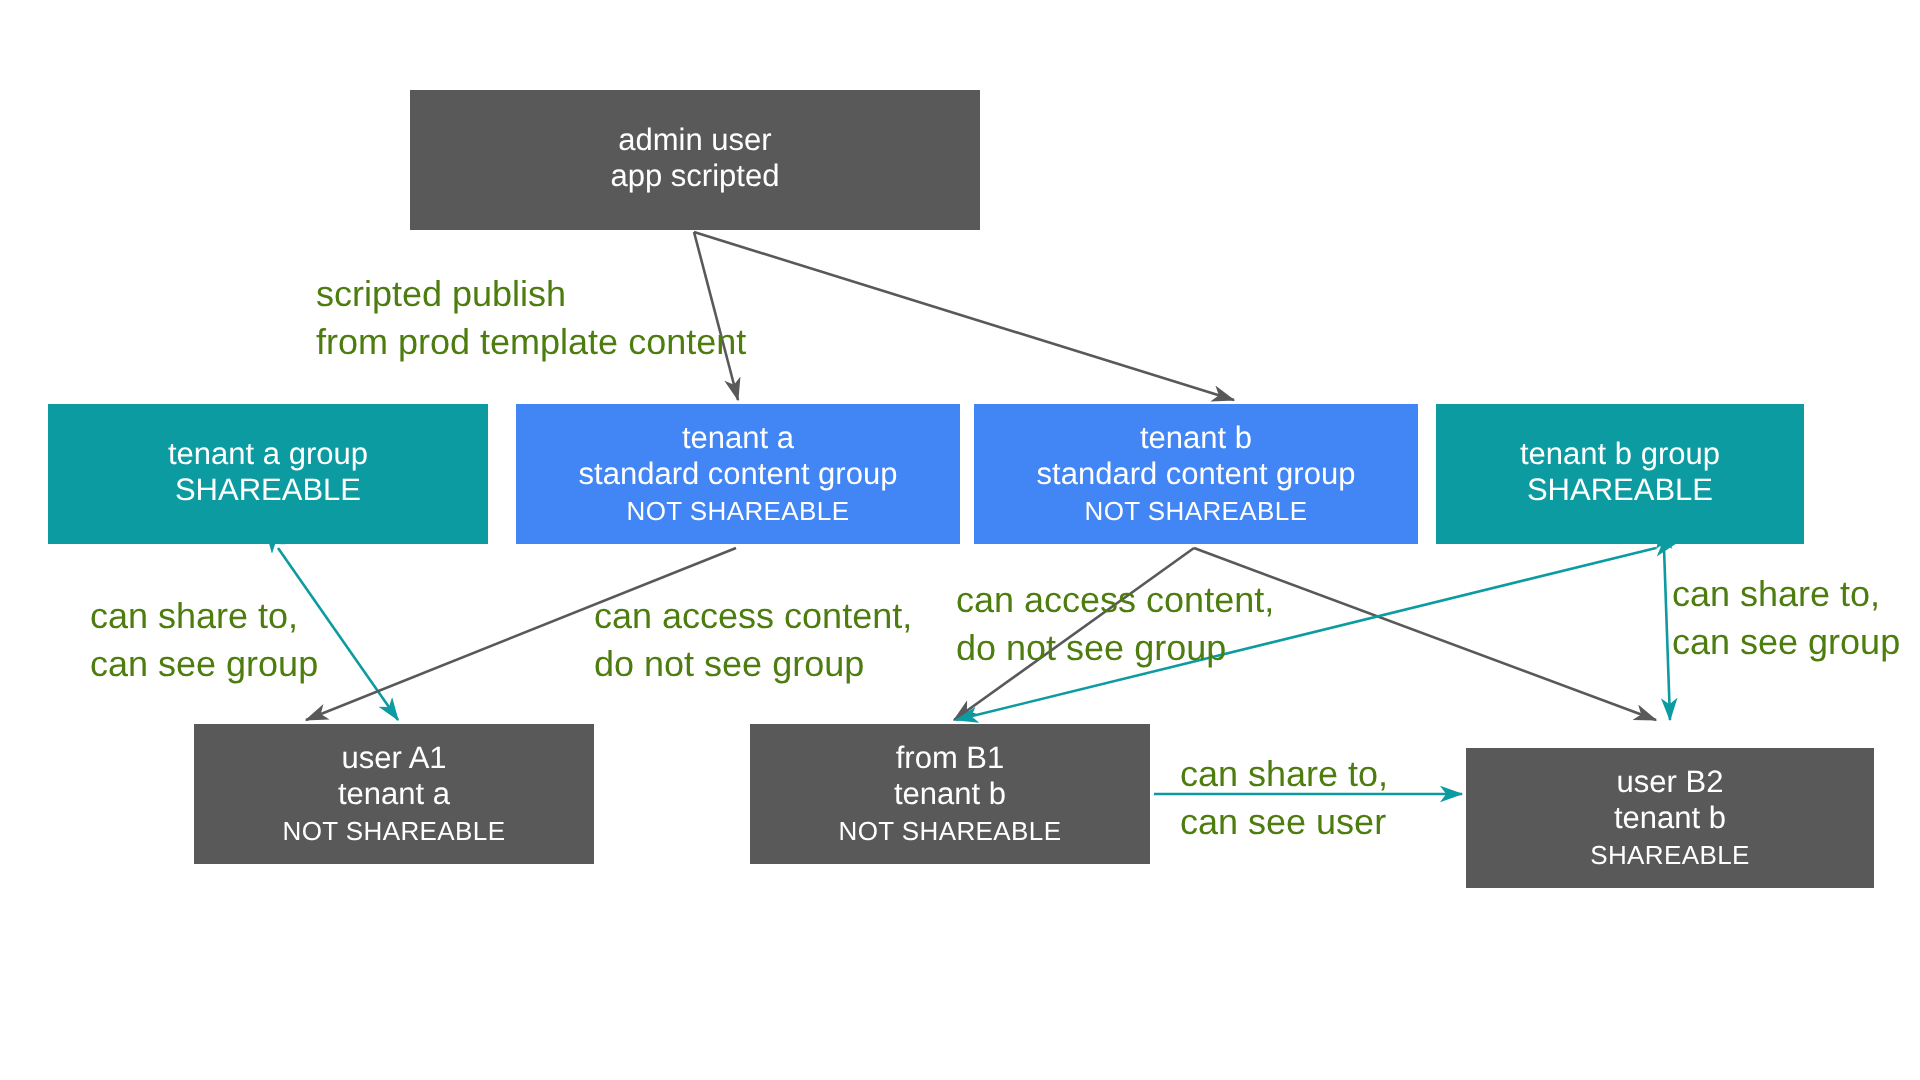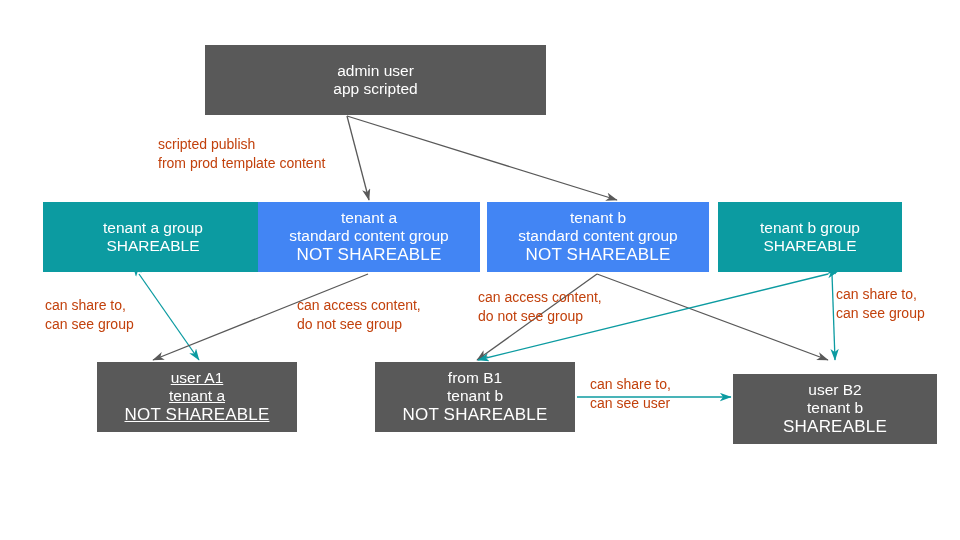--- a/index.html
+++ b/index.html
@@ -15,29 +15,29 @@
   .node{
     position:absolute;
     display:flex;flex-direction:column;
     align-items:center;justify-content:center;
     color:#ffffff;text-align:center;
     line-height:1.18;
     box-sizing:border-box;
   }
   .node .l1{font-size:15.5px;}
   .node .l2{font-size:15.5px;}
-  .node .l3{font-size:17px;letter-spacing:.2px;}
+  .node .l3{font-size:13px;letter-spacing:.2px;}
   .node.grey{background:#595959;}
   .node.blue{background:#4285f4;}
   .node.teal{background:#0c9ba1;}
 
   .edge-label{
     position:absolute;
-    font-size:14px;
-    color:#c2410c;
+    font-size:18px;
+    color:#4d7c0f;
     line-height:1.35;
     white-space:pre;
     text-align:left;
   }
 </style>
 </head>
 <body>
 
 <div id="stage">
 
@@ -63,43 +63,43 @@
         <path d="M368,274 L153,360" fill="none" stroke="#595959" stroke-width="1.3" marker-end="url(#ah-grey)"></path>
         <path d="M597,274 L477,360" fill="none" stroke="#595959" stroke-width="1.3" marker-end="url(#ah-grey)"></path>
         <path d="M597,274 L828,360" fill="none" stroke="#595959" stroke-width="1.3" marker-end="url(#ah-grey)"></path>
         <path d="M828,274 L478,360" fill="none" stroke="#0c9ba1" stroke-width="1.3" marker-end="url(#ah-teal)" marker-start="url(#ah-teal-start)"></path>
         <path d="M832,274 L835,360" fill="none" stroke="#0c9ba1" stroke-width="1.3" marker-end="url(#ah-teal)" marker-start="url(#ah-teal-start)"></path>
         <path d="M577,397 L731,397" fill="none" stroke="#0c9ba1" stroke-width="1.3" marker-end="url(#ah-teal)"></path>
       </g>
   </svg>
 
   <div id="nodes-layer">
-      <div class="node grey" style="left: 205px; top: 45px; width: 341px; height: 70px;">
+      <div class="node grey" style="left: 205px; top: 45px; width: 285px; height: 70px;">
         <div class="l1">admin user</div>
         <div class="l2">app scripted</div>
       </div>
-      <div class="node teal" style="left: 43px; top: 202px; width: 220px; height: 70px;">
+      <div class="node teal" style="left: 24px; top: 202px; width: 220px; height: 70px;">
         <div class="l1">tenant a group</div>
         <div class="l2">SHAREABLE</div>
       </div>
       <div class="node blue" style="left: 258px; top: 202px; width: 222px; height: 70px;">
         <div class="l1">tenant a</div>
         <div class="l2">standard content group</div>
         <div class="l3">NOT SHAREABLE</div>
       </div>
       <div class="node blue" style="left: 487px; top: 202px; width: 222px; height: 70px;">
         <div class="l1">tenant b</div>
         <div class="l2">standard content group</div>
         <div class="l3">NOT SHAREABLE</div>
       </div>
       <div class="node teal" style="left: 718px; top: 202px; width: 184px; height: 70px;">
         <div class="l1">tenant b group</div>
         <div class="l2">SHAREABLE</div>
       </div>
-      <div class="node grey" style="left: 97px; top: 362px; width: 200px; height: 70px; text-decoration: underline;">
+      <div class="node grey" style="left: 97px; top: 362px; width: 200px; height: 70px;">
         <div class="l1">user A1</div>
         <div class="l2">tenant a</div>
         <div class="l3">NOT SHAREABLE</div>
       </div>
       <div class="node grey" style="left: 375px; top: 362px; width: 200px; height: 70px;">
         <div class="l1">from B1</div>
         <div class="l2">tenant b</div>
         <div class="l3">NOT SHAREABLE</div>
       </div>
       <div class="node grey" style="left: 733px; top: 362px; width: 204px; height: 70px; margin-top: 12px;">

